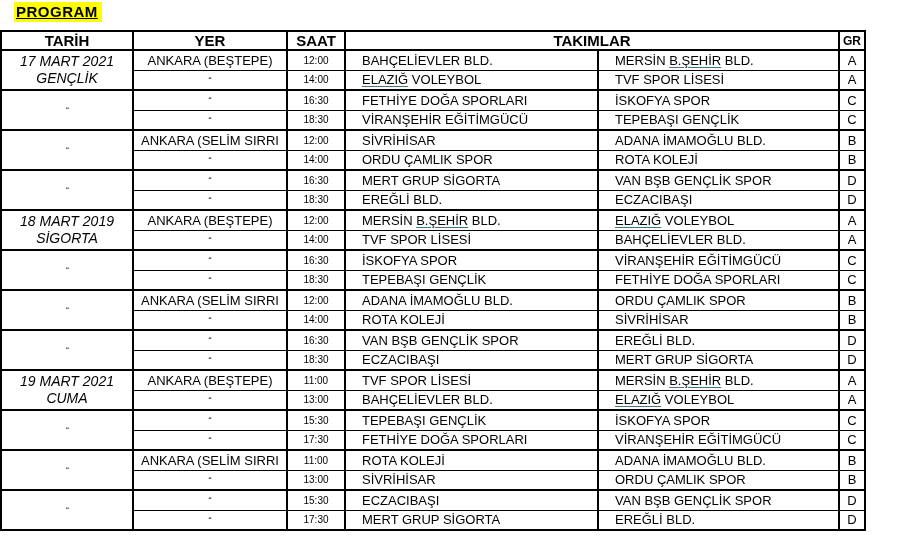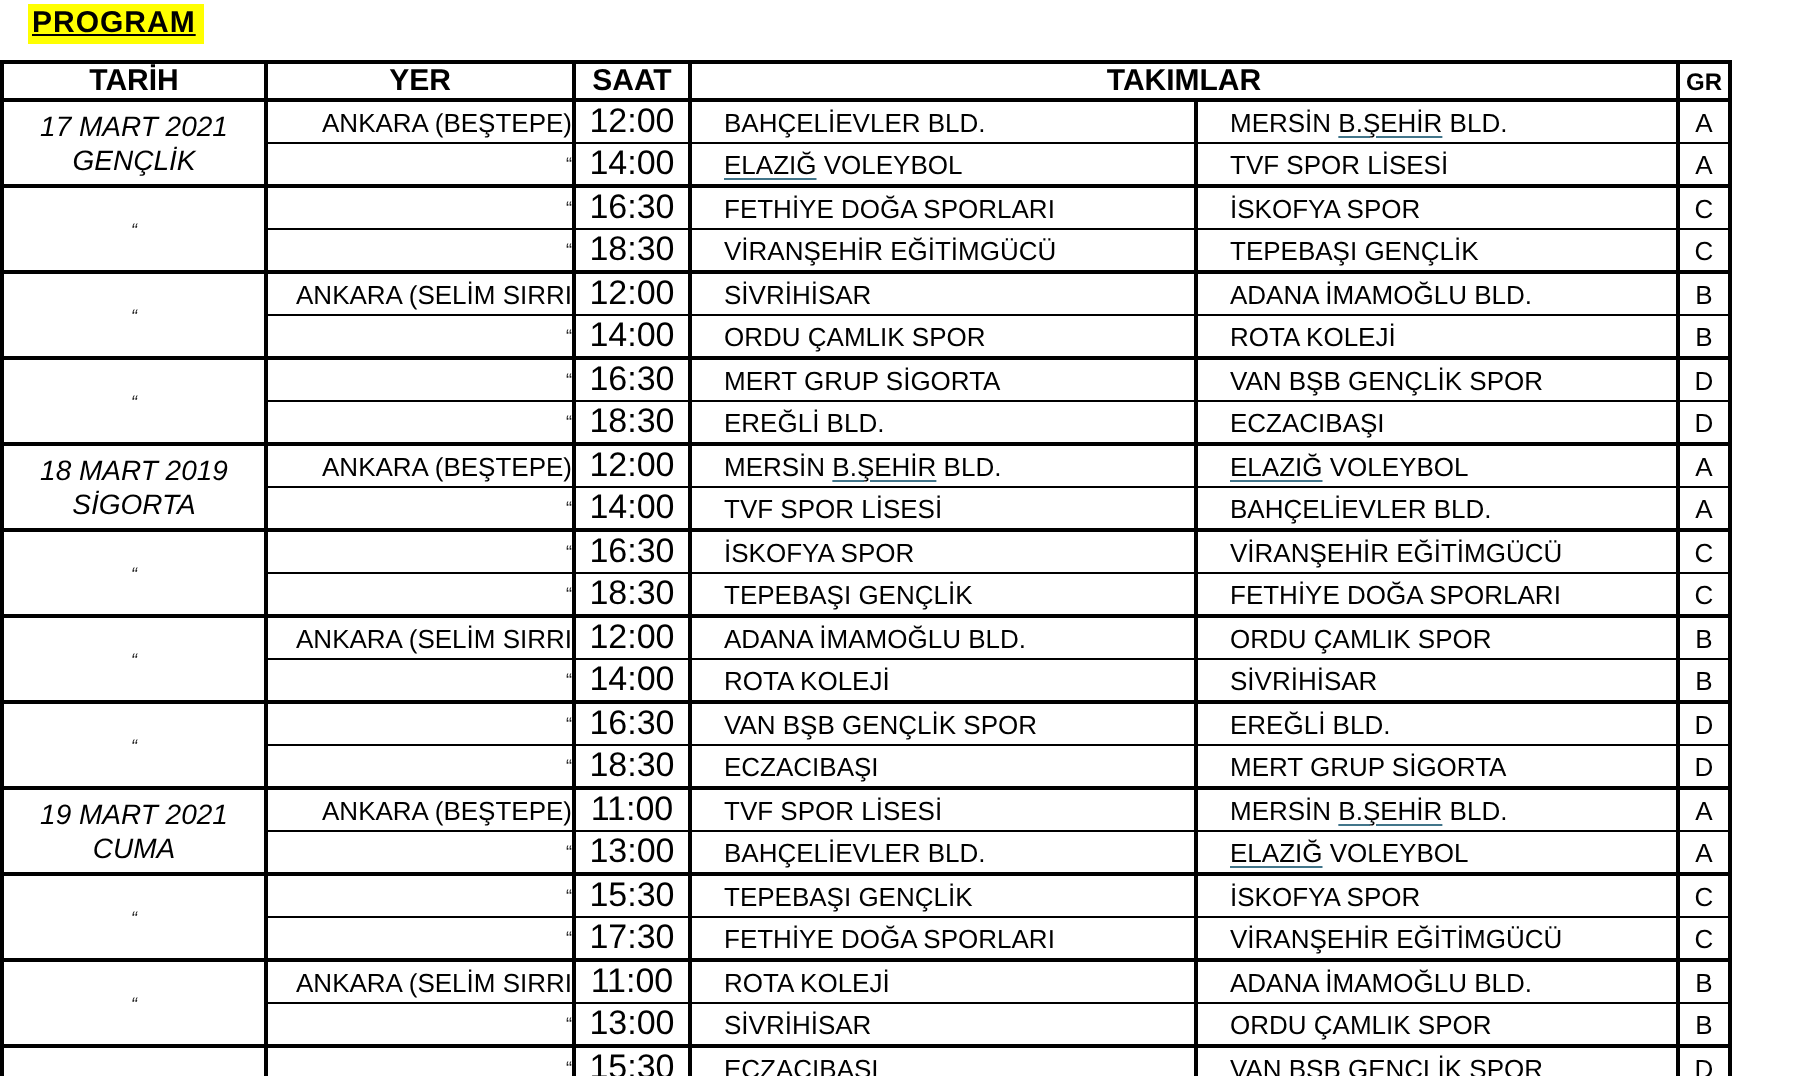--- a/index.html
+++ b/index.html
@@ -46,26 +46,26 @@
     text-align: center;
   }
   th.gr-h { font-size: 12px; }
   td.tarih {
     text-align: center;
     font-size: 14px;
     line-height: 17px;
     font-style: italic;
   }
   td.yer {
-    text-align: right;
+    text-align: center;
     font-size: 13px;
   }
   td.saat {
     text-align: center;
-    font-size: 17px;
+    font-size: 10px;
   }
   td.team {
     text-align: left;
     font-size: 13px;
     padding-left: 16px;
   }
   td.gr {
     text-align: center;
     font-size: 13px;
   }

